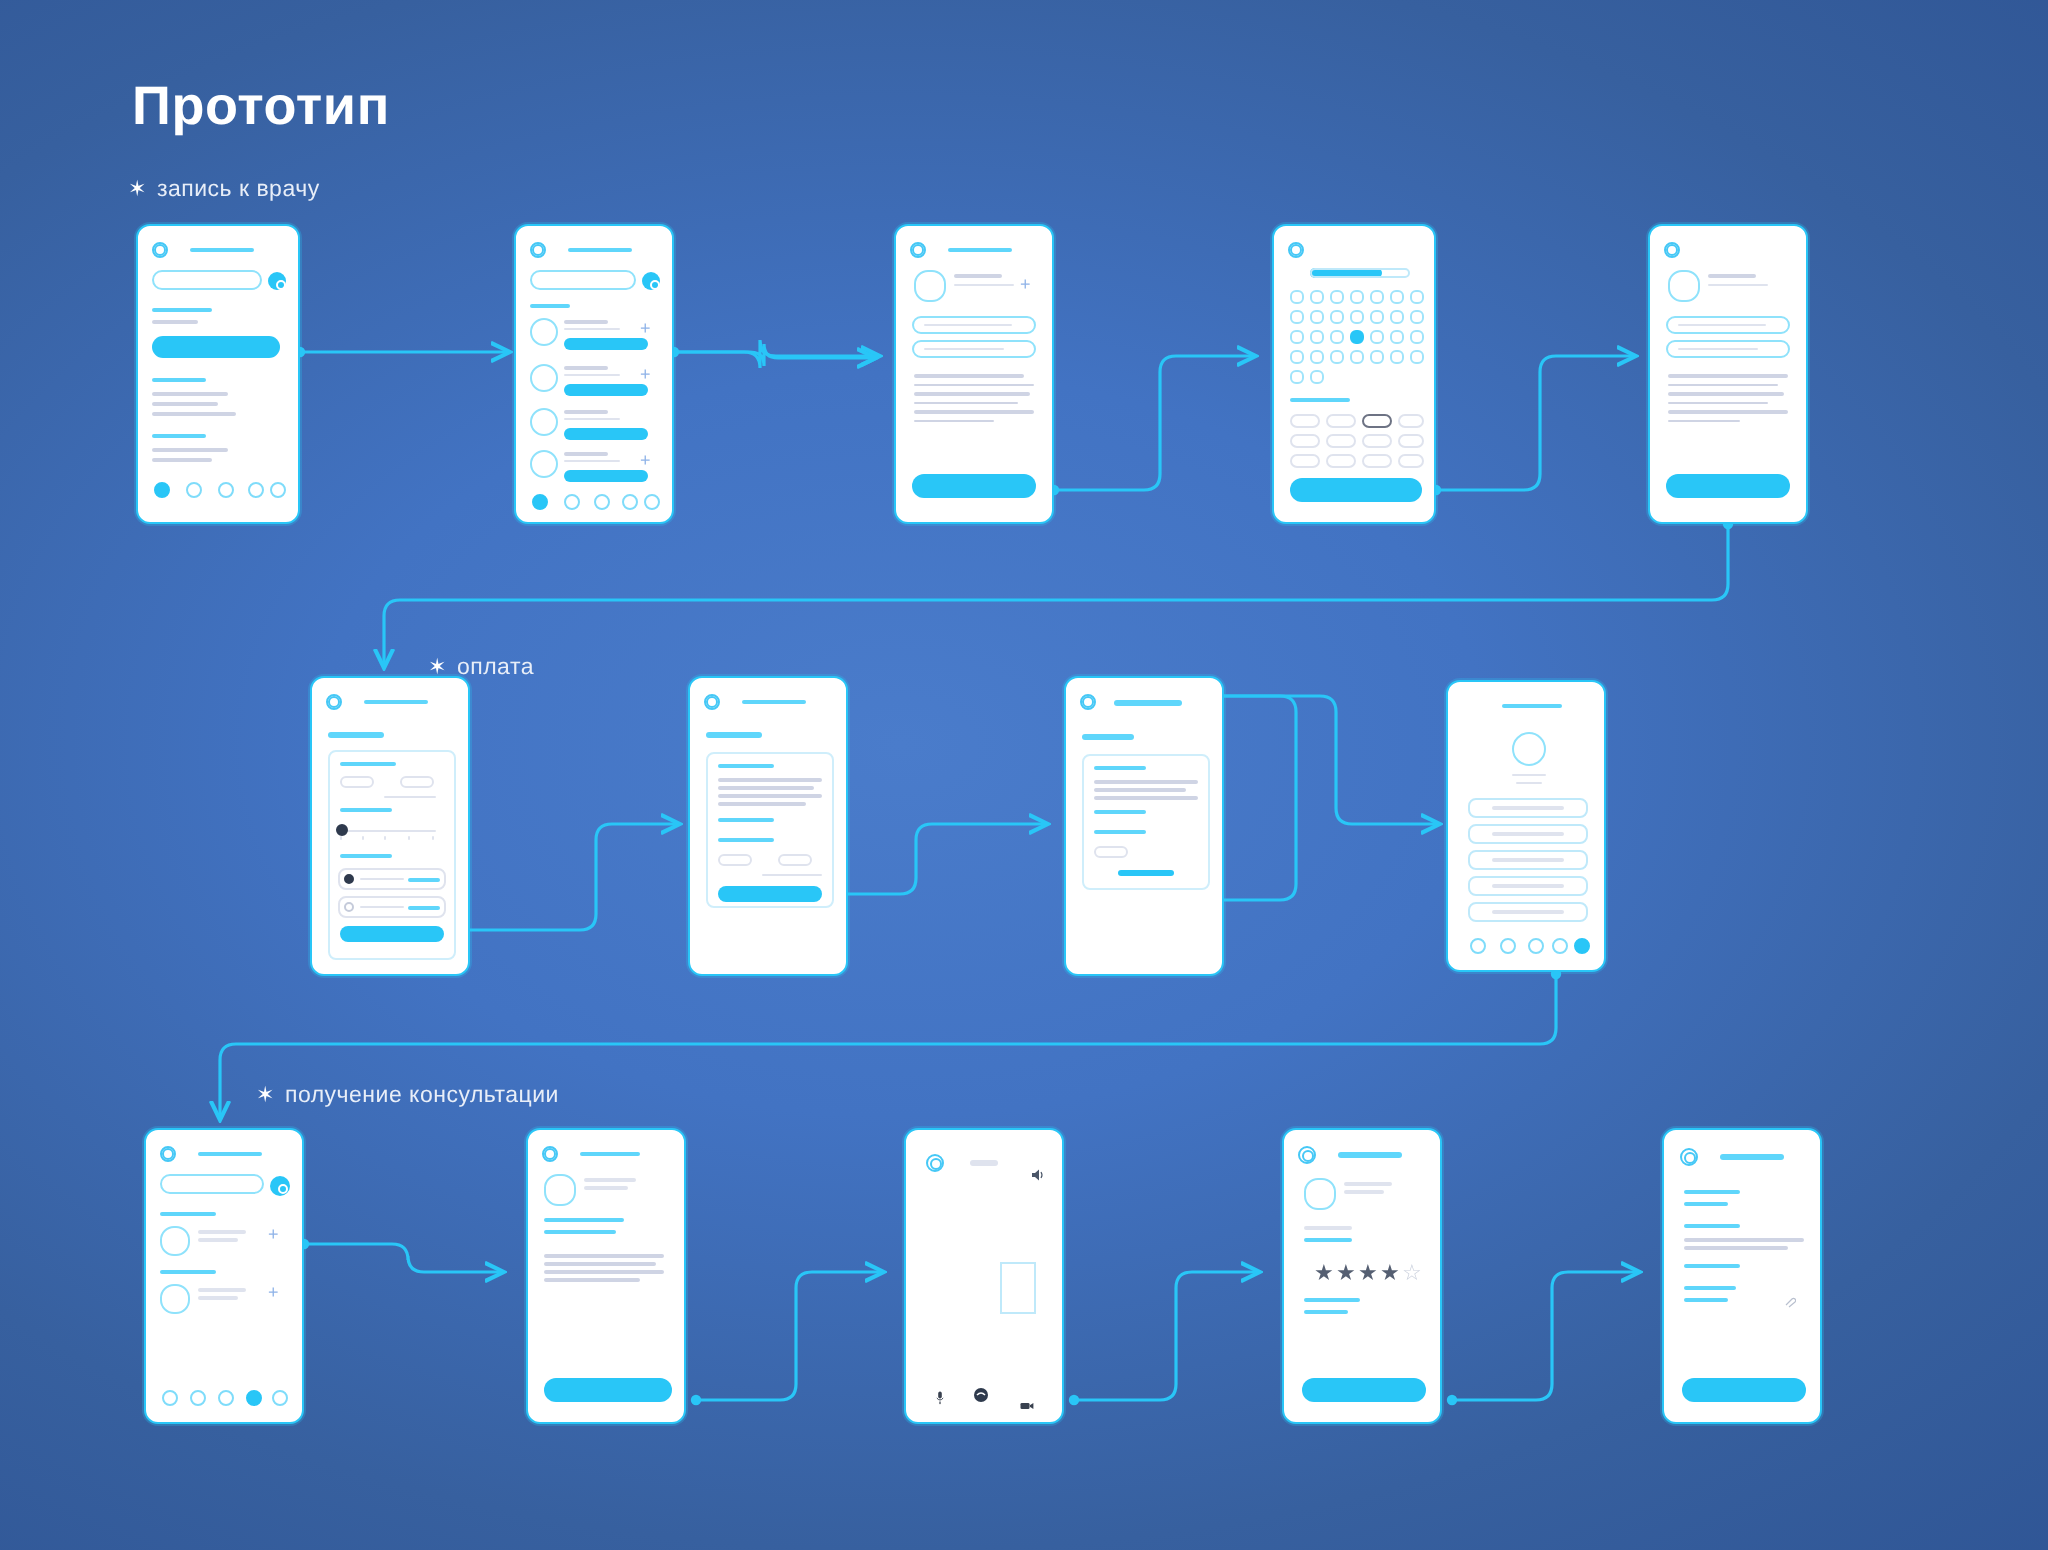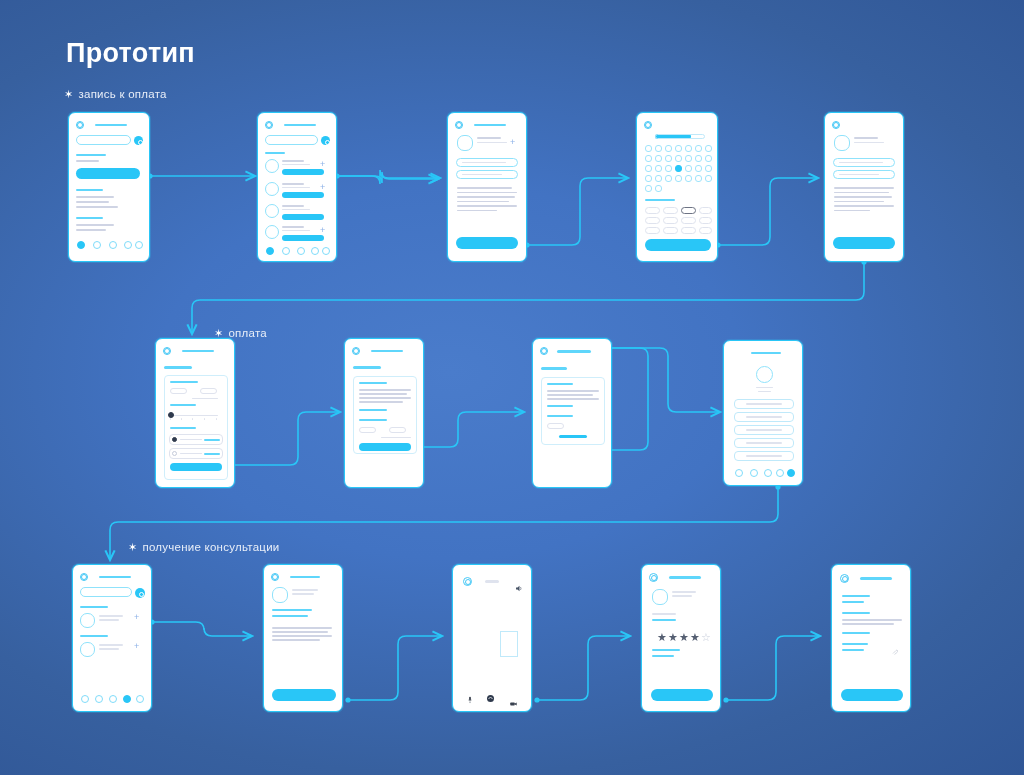--- a/index.html
+++ b/index.html
@@ -64,21 +64,21 @@
   #links{position:absolute;left:0;top:0;width:1024px;height:775px;pointer-events:none;}
 </style>
 </head>
 <body>
 
 <div id="canvas">
 
   <div id="page-title">Прототип</div>
 
   <div class="sec-label" style="left:64px;top:88px;">
-    <span class="ast">✶</span><span>запись к оплата</span>
+    <span class="ast">✶</span><span>запись к врачу</span>
   </div>
   <div class="sec-label" style="left:214px;top:314px;margin-top:13px;">
     <span class="ast">✶</span><span>оплата</span>
   </div>
   <div class="sec-label" style="left:128px;top:541px;">
     <span class="ast">✶</span><span>получение консультации</span>
   </div>
 
   <svg id="links" viewBox="0 0 1024 775">
     <defs>

